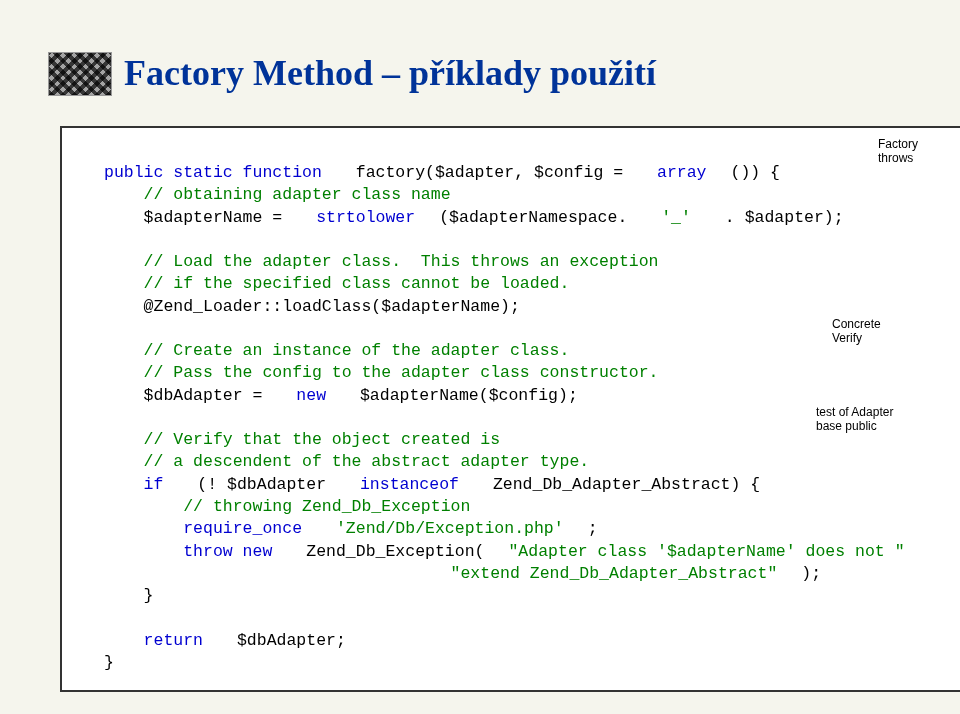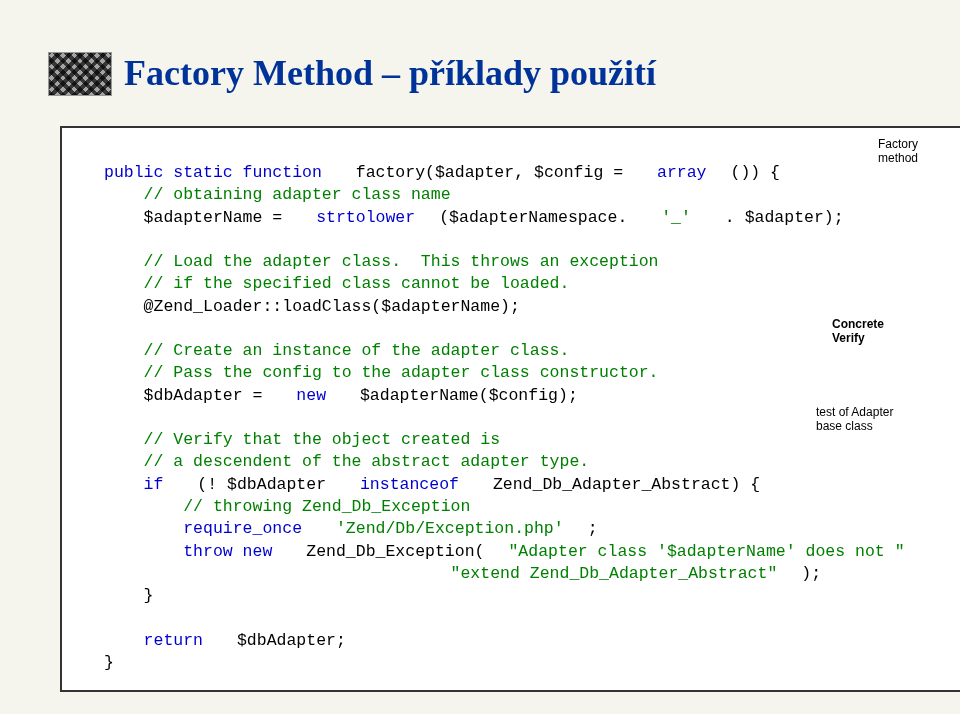--- a/index.html
+++ b/index.html
@@ -49,21 +49,21 @@
   .code .kw { color: #0000d0; }
   .code .cm { color: #008000; }
   .annot {
     position: absolute;
     font-family: Arial, Helvetica, sans-serif;
     font-size: 12px;
     color: #000;
     line-height: 1.15;
   }
   .a1 { top: 102px; left: 830px; }
-  .a2 { top: 282px; left: 784px; font-weight: bold; }
+  .a2 { top: 282px; left: 784px; }
   .a3 { top: 370px; left: 768px; }
 </style>
 </head>
 <body>
 
 <div class="logo"></div>
 
 <h1 class="title">Factory Method – příklady použití</h1>
 
 <div class="code-box">
@@ -87,22 +87,22 @@
 <span class="kw">        throw new</span><span> Zend_Db_Exception(</span><span class="cm">"Adapter class '$adapterName' does not "</span>
 <span class="cm">                                   "extend Zend_Db_Adapter_Abstract"</span><span>);</span>
 <span>    }</span>
 <span></span>
 <span class="kw">    return</span><span> $dbAdapter;</span>
 <span>}</span></div>
 </div>
 
 <div class="annot a1">
   <span>Factory</span><br>
-  <span>method</span>
+  <span>throws</span>
 </div>
 <div class="annot a2">
   <span>Concrete</span><br>
   <span>Verify</span>
 </div>
 <div class="annot a3">
   <span>test of Adapter</span><br>
-  <span>base class</span>
+  <span>base public</span>
 </div>
 
 </body></html>

